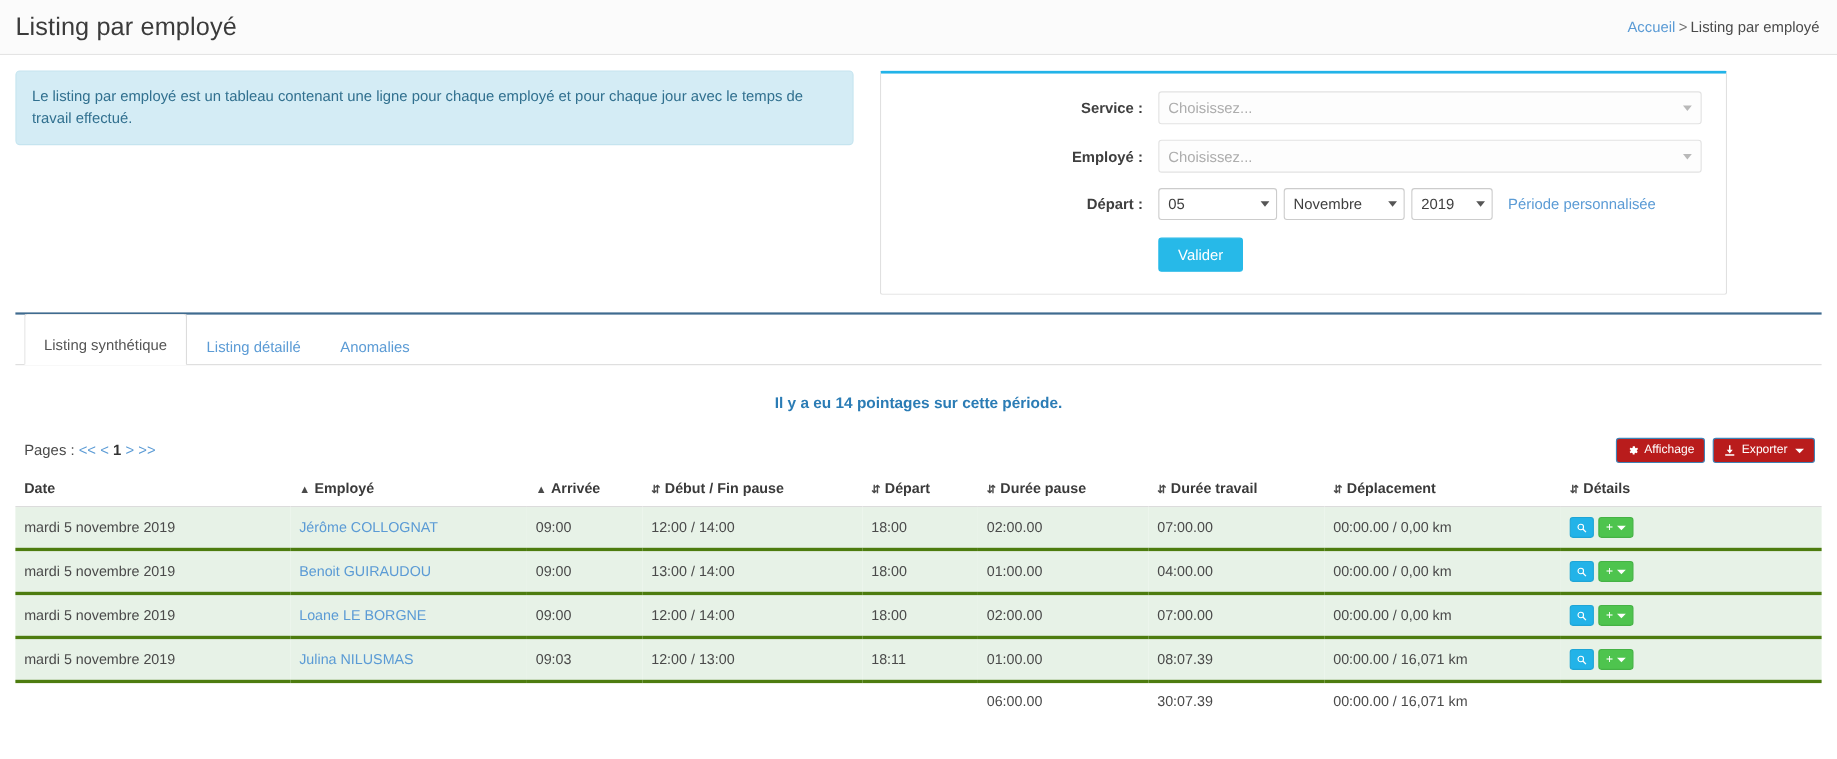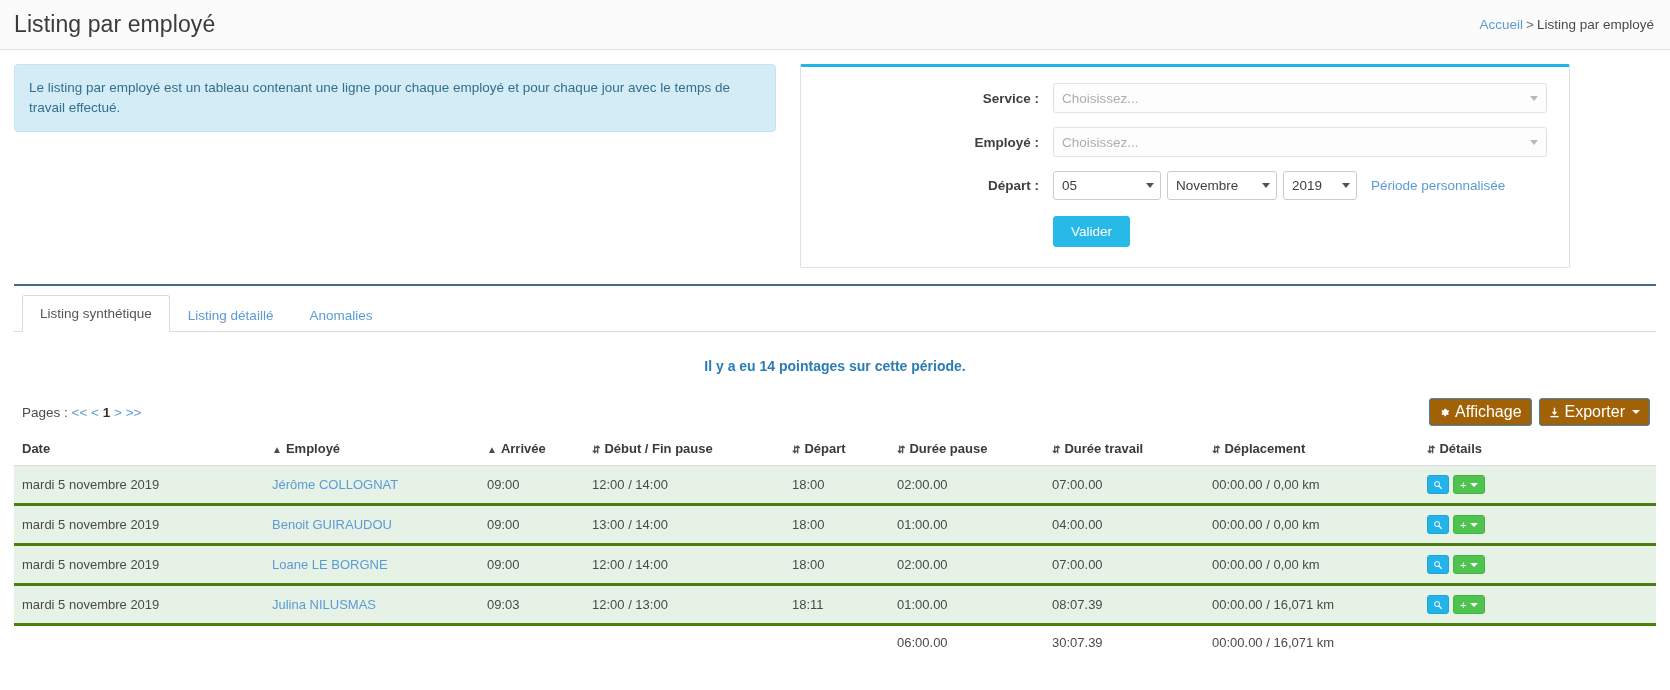--- a/index.html
+++ b/index.html
@@ -160,21 +160,21 @@
     position: relative;
     top: 1px;
     line-height: 1.2;
   }
   .tab.active {
     color: #555;
     background: #fff;
     border: 1px solid #dcdcdc;
     border-bottom: 1px solid #fff;
     border-radius: 3px 3px 0 0;
-    padding-top: 10px;
+    padding-top: 20px;
     padding-bottom: 9px;
   }
 
   .count-line {
     text-align: center;
     color: #2b7cb5;
     font-weight: bold;
     font-size: 14px;
     margin-top: 26px;
   }
@@ -185,24 +185,24 @@
     align-items: center;
     justify-content: space-between;
     margin-top: 24px;
     padding: 0 6px 0 8px;
   }
   .pages { font-size: 13.5px; color: #4a4a4a; }
   .pages a { color: #5b9bd5; text-decoration: none; }
   .pages .cur { color: #333; font-weight: bold; }
   .tb-btns { display: flex; gap: 7px; }
   .btn-blue {
-    background: #a16207;
+    background: #b91c1c;
     border: 1px solid #3f82b5;
     color: #fff;
-    font-size: 16px;
+    font-size: 11px;
     font-family: "Liberation Sans", sans-serif;
     padding: 5px 9px;
     border-radius: 3px;
     cursor: pointer;
     display: inline-flex;
     align-items: center;
     gap: 5px;
     line-height: 1;
   }
 

